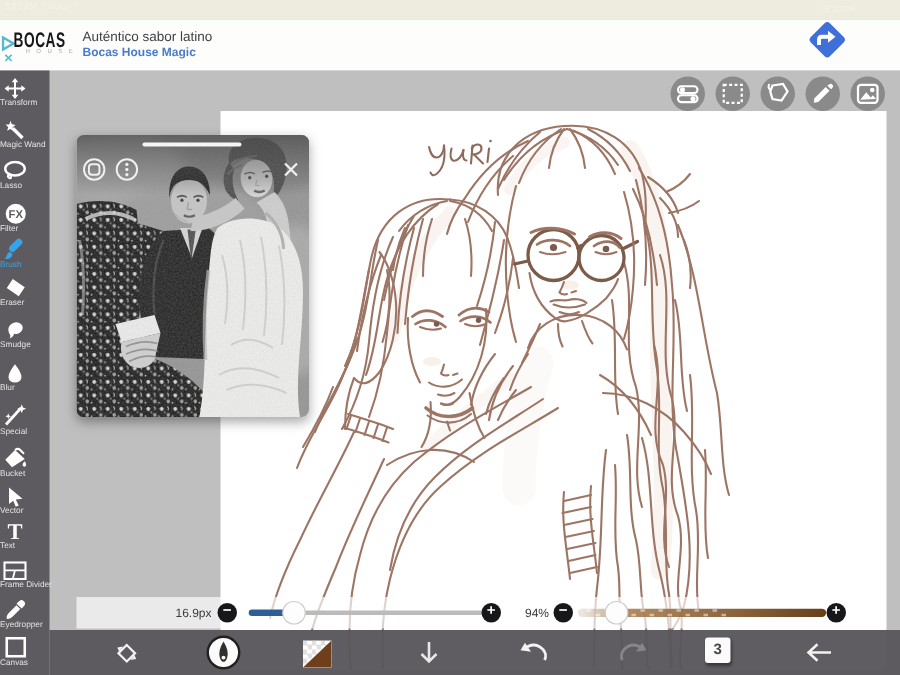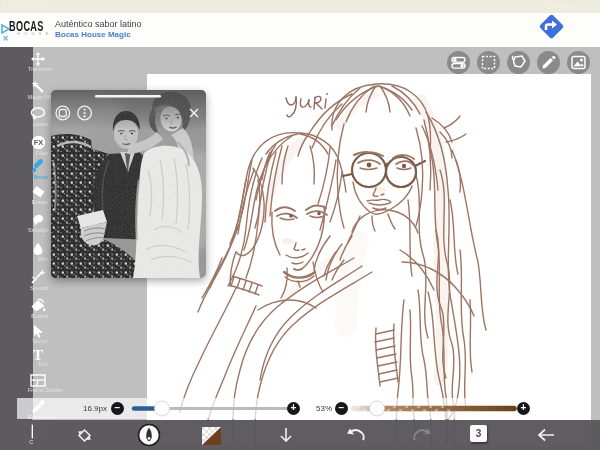--- a/index.html
+++ b/index.html
@@ -15,27 +15,27 @@
   #logo{position:absolute;left:9px;top:6px;color:#17171a;font-weight:bold;font-size:12.5px;letter-spacing:0.5px;transform:scale(0.73,1.12);transform-origin:top left;}
   #logosub{position:absolute;left:17px;top:17.5px;color:#a8a8a4;font-size:4px;letter-spacing:1.6px;}
   #headline{position:absolute;left:55px;top:6px;color:#3f4245;font-size:9px;}
   #adlink{position:absolute;left:55px;top:16.5px;color:#4a7cc9;font-size:8px;font-weight:bold;}
   
   #work{left:0;top:47px;width:600px;height:403px;background:#bfbfbf;}
   
   #canvas{position:absolute;left:147px;top:27px;width:444px;height:373px;background:#ffffff;}
   
   #tools{position:absolute;left:0;top:0;width:33px;height:403px;background:#5d5b60;}
-  .tool{position:absolute;left:0;width:20px;text-align:right;padding-left:28px;}
+  .tool{position:absolute;left:0;width:20px;text-align:left;}
   .tool .lbl{color:#e2e2e2;font-size:5.5px;display:block;line-height:6px;white-space:nowrap;}
   .tool svg{display:block;margin:0 auto;}
   
   .cbtn{position:absolute;width:23px;height:23px;border-radius:50%;background:#8a8a8a;top:4px;}
   
-  #sliderbar{position:absolute;left:17px;top:351px;width:505px;height:21px;background:rgba(255,255,255,0.68);}
+  #sliderbar{position:absolute;left:51px;top:351px;width:505px;height:21px;background:rgba(255,255,255,0.68);}
   .sliderlabel{position:absolute;color:#3a3a3a;font-size:8px;top:6px;}
   .pmbtn{position:absolute;width:13px;height:13px;border-radius:50%;background:#17171a;color:#fff;top:4px;text-align:center;font-size:10px;line-height:12px;font-weight:bold;}
   
   #bottombar{position:absolute;left:33px;top:373px;width:567px;height:30px;background:rgba(88,86,91,0.96);}
   
   #panel{position:absolute;left:51px;top:43px;width:155px;height:188px;border-radius:5px;overflow:hidden;box-shadow:0 3px 8px rgba(0,0,0,0.35);}
 </style>
 </head>
 <body>
   <div class="abs" id="status">
@@ -350,21 +350,21 @@
           <stop offset="0.18" stop-color="#a47848" stop-opacity="0.85"></stop>
           <stop offset="1" stop-color="#68401c"></stop>
         </linearGradient>
         <line x1="337" y1="10.5" x2="497" y2="10.5" stroke="url(#opac)" stroke-width="5.5" stroke-linecap="round"></line>
         <g stroke="#ffffff" stroke-width="1.6" opacity="0.5">
           <path d="M340,9 l3,0 M346,12 l3,0 M352,9 l3,0 M358,12 l3,0 M364,9 l3,0 M370,12 l3,0 M376,9 l3,0 M382,12 l3,0 M388,9 l3,0 M394,12 l3,0 M400,9 l3,0 M406,12 l3,0 M412,9 l3,0 M418,12 l3,0 M424,9 l3,0 M430,12 l3,0"></path>
         </g>
         <circle cx="360" cy="10.5" r="7.5" fill="#fdfdfd" stroke="#cccccc" stroke-width="0.8"></circle>
       </svg>
       <div class="pmbtn" style="left:270px;">+</div>
-      <span class="sliderlabel" style="left:299px;">53%</span>
+      <span class="sliderlabel" style="left:299px;">94%</span>
       <div class="pmbtn" style="left:318px;">−</div>
       <div class="pmbtn" style="left:500px;">+</div>
     </div>
     <div id="bottombar">
       <svg style="position:absolute;left:42px;top:6px;" width="19" height="19" viewBox="0 0 19 19">
         <rect x="5.6" y="5.6" width="7.8" height="7.8" fill="none" stroke="#f2f2f2" stroke-width="1.5" transform="rotate(45 9.5 9.5)"></rect>
         <g fill="#f2f2f2">
           <path d="M3.2,5.6 L7.2,5 L4.4,8.4 Z"></path>
           <path d="M15.8,13.4 L11.8,14 L14.6,10.6 Z"></path>
         </g>

